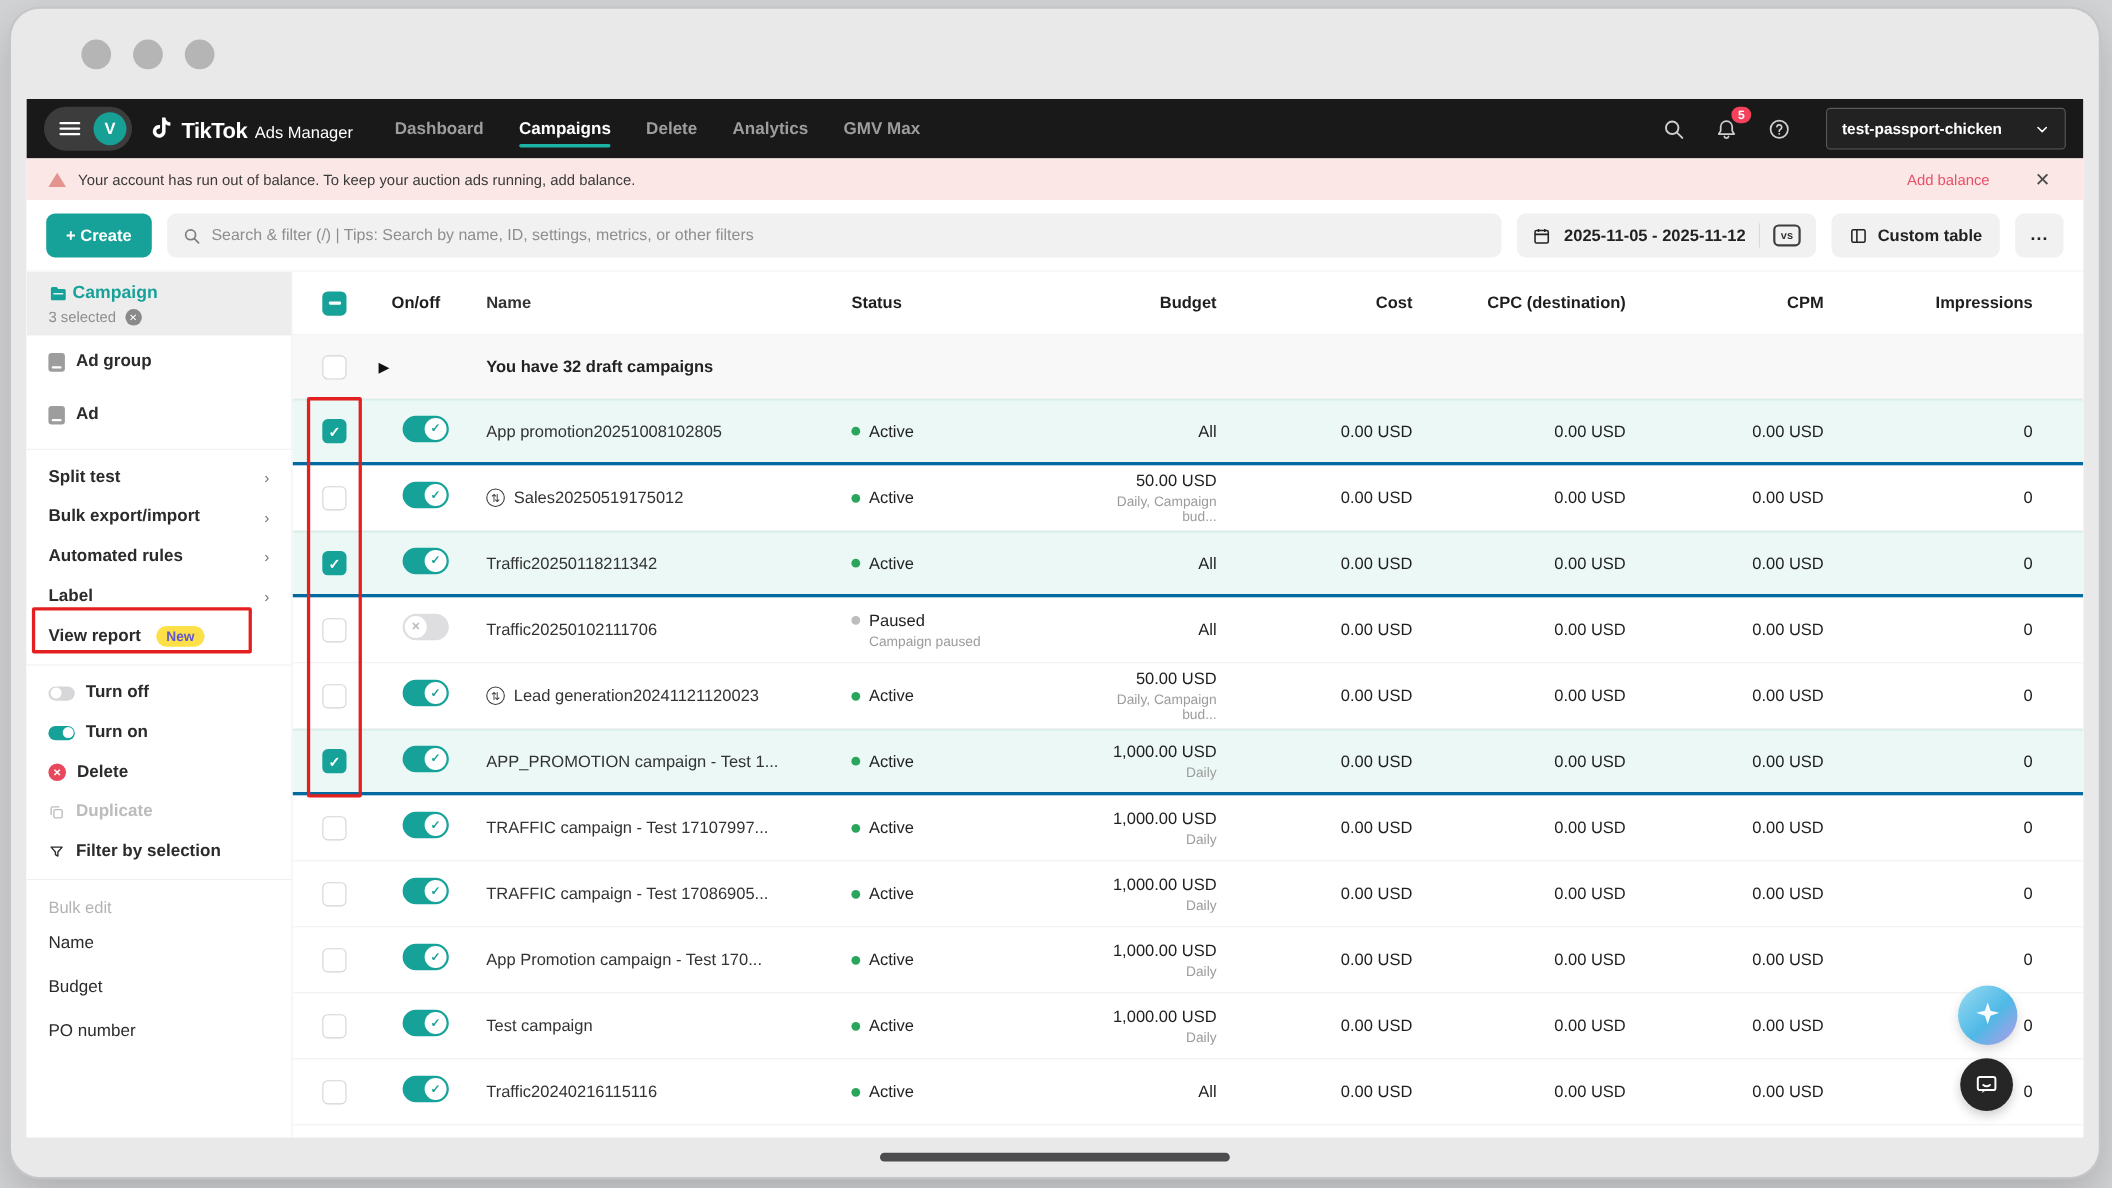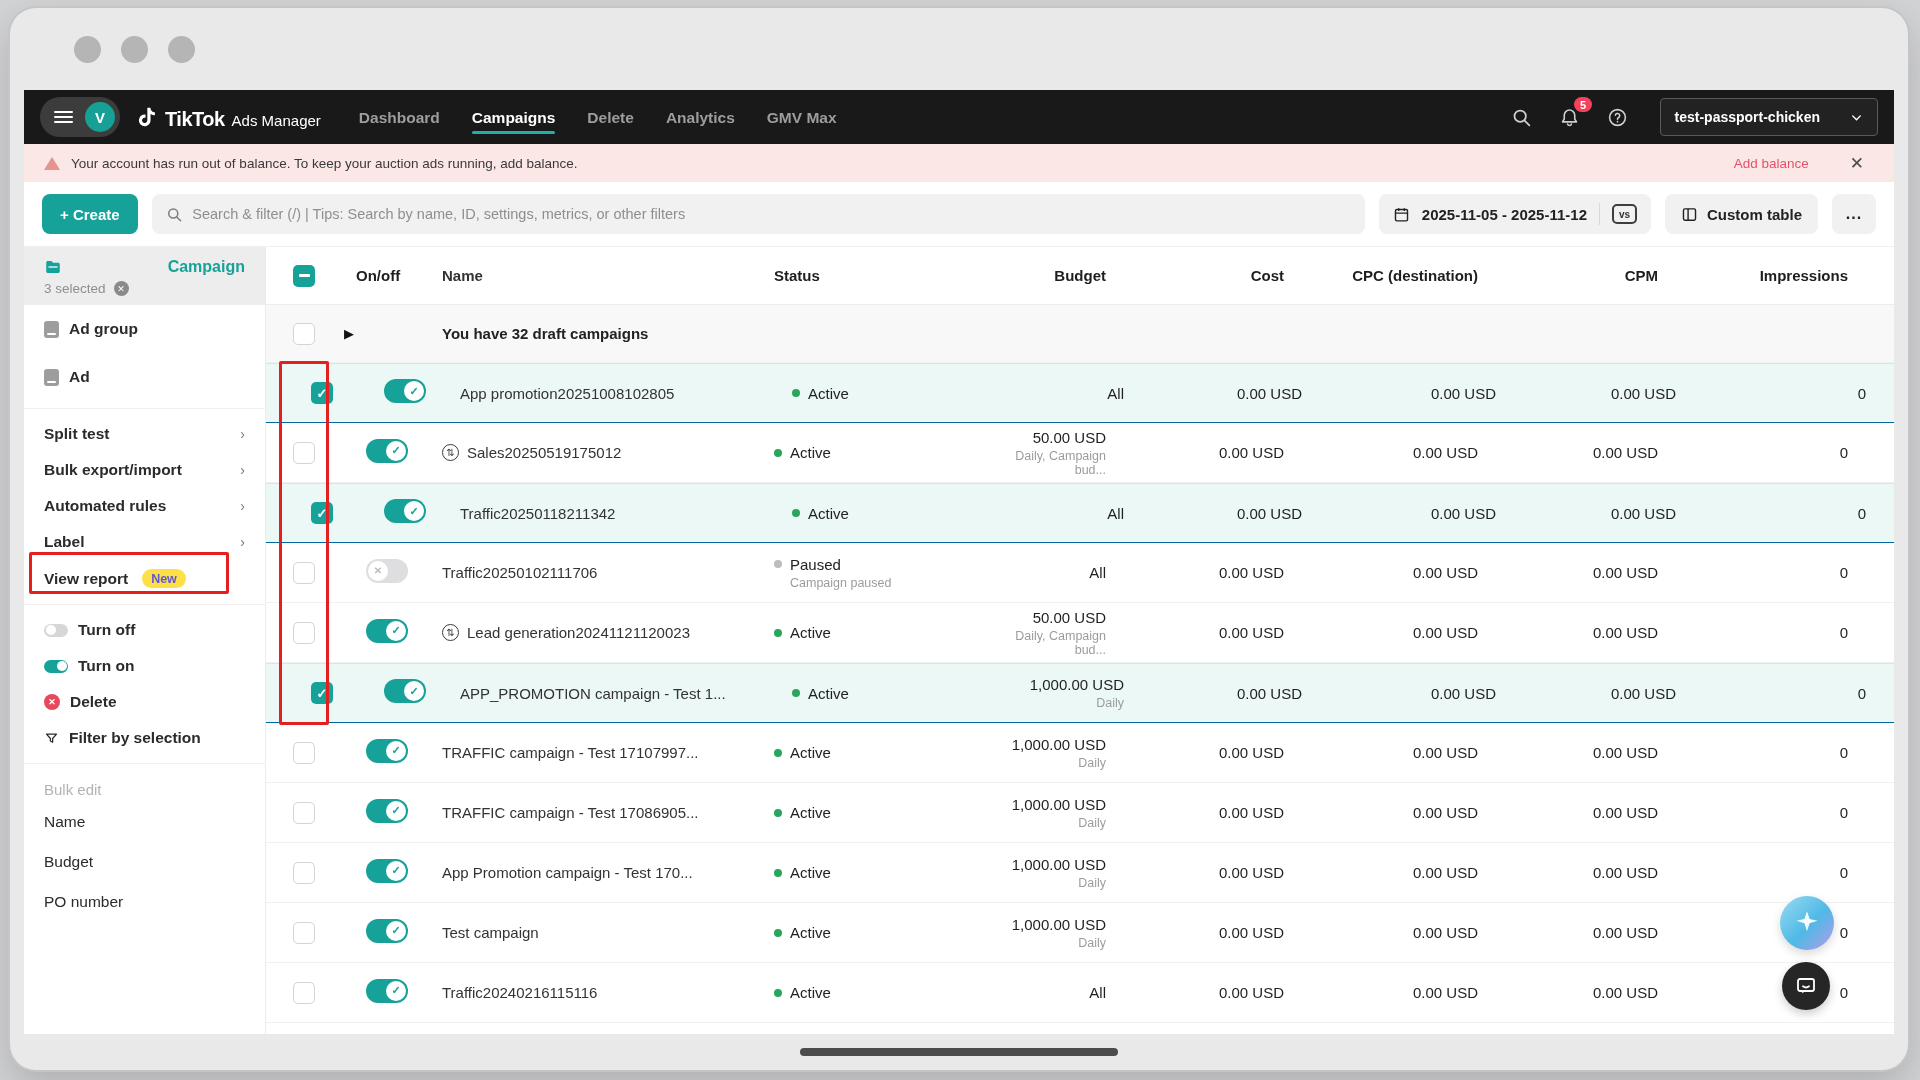--- a/index.html
+++ b/index.html
@@ -51,21 +51,21 @@
   .vs-box { border:2px solid #3e3e3e; border-radius:5px; width:25px; height:20px; display:grid; place-items:center; font-size:10px; font-weight:800; color:#333; }
   .custom-table-btn { background:#f1f1f2; border-radius:8px; height:40px; display:flex; align-items:center; gap:9px; padding:0 16px; font-size:15px; font-weight:700; color:#222; cursor:pointer; white-space:nowrap; }
   .more-btn { background:#f1f1f2; border-radius:8px; width:44px; height:40px; display:grid; place-items:center; font-size:16px; font-weight:800; color:#222; letter-spacing:1px; cursor:pointer; }
 
   
   .main { display:flex; height:calc(100% - 156px); border-top:1px solid #f0f0f0; }
 
   
   .sidebar { width:242px; border-right:1px solid #ececec; background:#fff; position:relative; overflow:hidden; flex:none; }
   .side-campaign { background:#ededed; padding:11px 20px 9px; cursor:pointer; }
-  .side-campaign-row { display:flex; align-items:center; gap:4px; color:#16a298; font-weight:700; font-size:16px;justify-content:space-between; }
+  .side-campaign-row { display:flex; align-items:center; gap:4px; color:#16a298; font-weight:700; font-size:16px; }
   .side-selected { margin-top:5px; display:flex; align-items:center; gap:8px; color:#8f8f8f; font-size:13.5px; }
   .clear-badge { width:15px; height:15px; border-radius:50%; background:#8a8a8a; color:#fff; font-size:9px; display:grid; place-items:center; cursor:pointer; }
   .side-item { display:flex; align-items:center; gap:10px; padding:9px 20px; font-size:15.5px; font-weight:600; color:#2b2b2b; cursor:pointer; position:relative; }
   .side-item.lvl { padding:15px 20px; }
   .side-item .chev { margin-left:auto; color:#787878; font-size:14px; font-weight:400; }
   .side-item.disabled { color:#bcbcbc; cursor:default; }
   .side-divider { height:1px; background:#f0f0f0; margin:7px 0; }
   .side-label { padding:10px 20px 4px; font-size:15px; font-weight:400; color:#b3b3b3; }
   .side-item.plain { font-weight:500; padding:11px 20px; }
   .new-badge { background:#fde047; color:#6157d0; font-size:12.5px; font-weight:600; padding:2.5px 9px; border-radius:10px; margin-left:4px; }
@@ -87,21 +87,21 @@
   .table-area { flex:1; position:relative; overflow:hidden; background:#fff; }
   .grid { display:grid; grid-template-columns:76px 96px 322px 226px 120px 178px 194px 180px 190px; align-items:center; }
   .thead { height:58px; border-bottom:1px solid #ededed; font-size:15px; font-weight:700; color:#1e1e1e; }
   .th.num, .cell.num { text-align:right; }
   .c-check { display:flex; justify-content:center; }
   .c-toggle { padding-left:24px; }
   .c-name { padding-left:4px; display:flex; align-items:center; font-size:15px; color:#333; }
   .c-status { padding-left:14px; }
   .tbody { position:relative; }
   .row { height:60px; border-bottom:1px solid #f1f1f1; }
-  .row.selected { background:#ebf8f5; border-top:1px solid #cdeae5; border-bottom:1px solid #0369a1;padding-left:18px; }
+  .row.selected { background:#ebf8f5; border-top:1px solid #cdeae5; border-bottom:3px solid #0369a1; }
   .draft-row { height:58px; border-bottom:1px solid #f1f1f1; background:#f8f8f8; }
   .draft-text { font-size:15px; font-weight:700; color:#222; padding-left:4px; }
   .expand-tri { padding-left:2px; font-size:13px; color:#111; cursor:pointer; }
 
   .cb { width:22px; height:22px; border-radius:5px; display:grid; place-items:center; cursor:pointer; }
   .cb.unchecked { background:#fff; border:1.5px solid #d4d4d6; }
   .cb.checked { background:#16a298; }
   .cb.checked::after { content:"✓"; color:#fff; font-size:13px; font-weight:700; }
   .cb.indeterminate { background:#16a298; }
   .cb.indeterminate::after { content:""; width:11px; height:2.6px; background:#fff; border-radius:1px; }
@@ -287,20 +287,27 @@
           <span>Turn off</span>
         </div>
         <div class="side-item">
           <span class="mini-toggle on"></span>
           <span>Turn on</span>
         </div>
         <div class="side-item">
           <span class="del-ic">✕</span>
           <span>Delete</span>
         </div>
+        <div class="side-item disabled">
+          <svg width="15" height="15" viewBox="0 0 24 24" fill="none" stroke="#bcbcbc" stroke-width="2">
+              <rect x="8" y="8" width="12" height="12" rx="2"></rect>
+              <path d="M16 4H6a2 2 0 0 0-2 2v10"></path>
+            </svg>
+          <span>Duplicate</span>
+        </div>
         <div class="side-item">
           <svg width="15" height="15" viewBox="0 0 24 24" fill="none" stroke="#2b2b2b" stroke-width="2" stroke-linejoin="round">
               <path d="M4 5h16l-6.2 7v6l-3.6-2v-4z"></path>
             </svg>
           <span>Filter by selection</span>
         </div>
         <div class="side-divider"></div>
         <div class="side-label">Bulk edit</div>
         <div class="side-item plain">Name</div>
         <div class="side-item plain">Budget</div>

